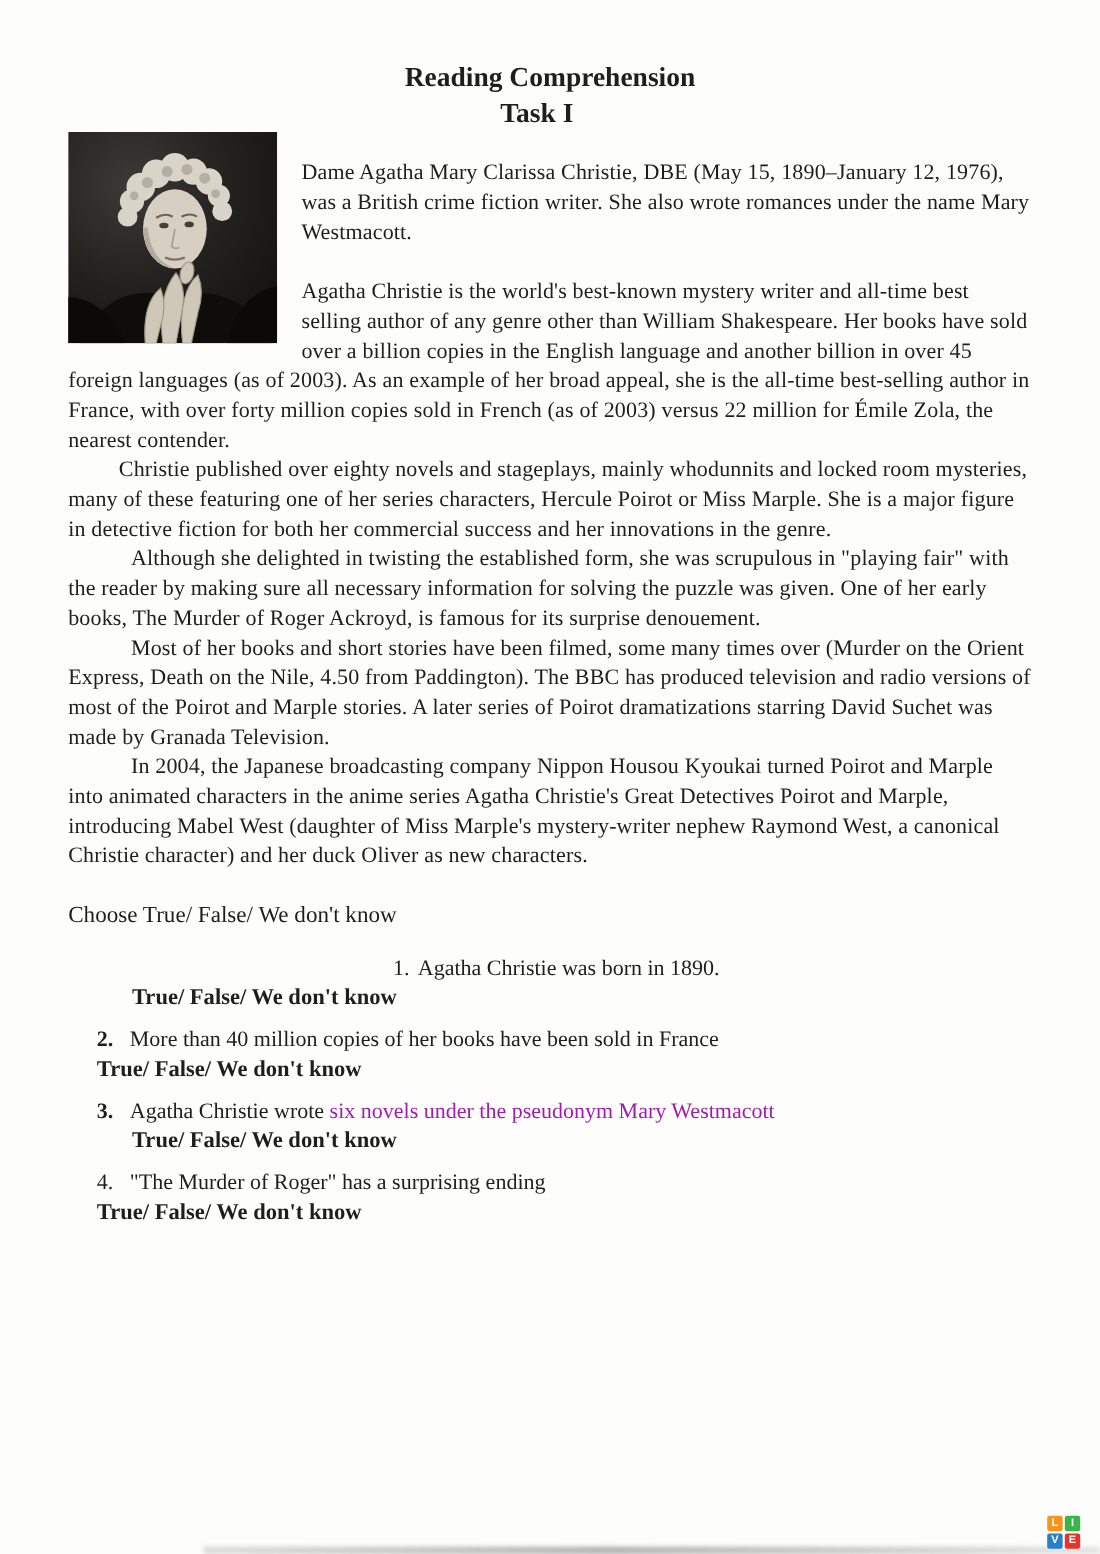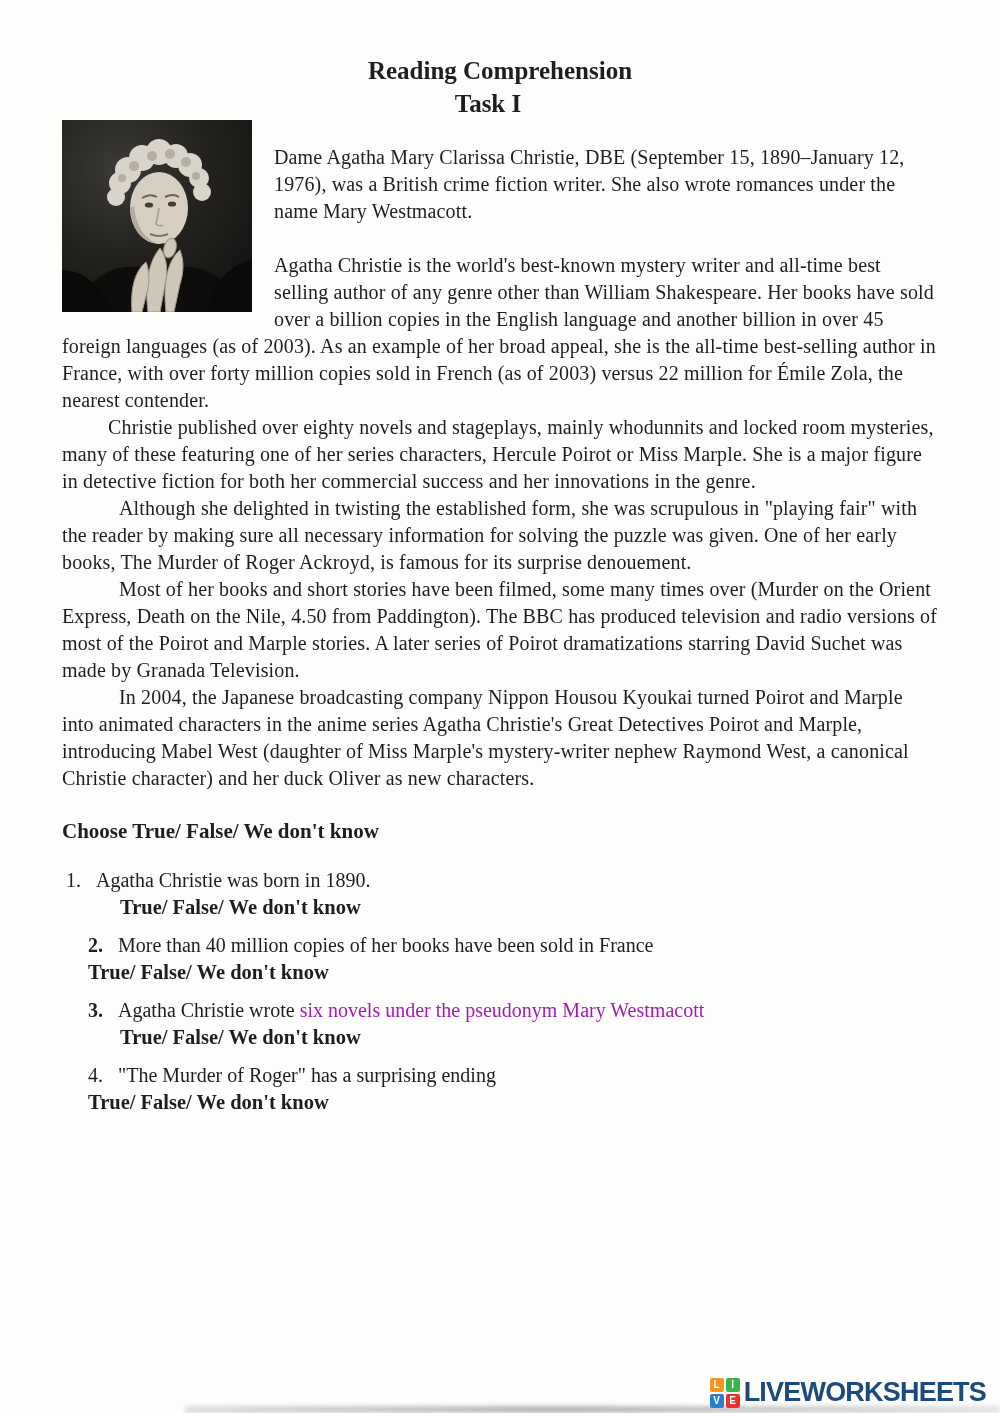--- a/index.html
+++ b/index.html
@@ -20,26 +20,26 @@
   
   .article { display: flow-root; font-size: 20px; line-height: 27px; letter-spacing: 0.15px; }
   .article p { margin: 0; }
   .photo { float: left; width: 190px; height: 192px; margin: 0 22px 16px 0; display: block; }
   .p-intro { margin: 24px 0 27px 0 !important; }
   .ind  { text-indent: 46px; font-family: Liberation Serif, serif; }
   .ind2 { text-indent: 57px; }
 
   
   .quiz { margin-top: 26px; font-size: 20px; line-height: 27px; }
-  .quiz-instruction { font-weight: bold; font-size: 21px; line-height: 27px; }
+  .quiz-instruction { font-weight: normal; font-size: 21px; line-height: 27px; }
   .question { margin-top: 11px; }
   .question.first { margin-top: 22px; }
   .q-num { display: inline-block; min-width: 30px; }
   .q-num.bold { font-weight: bold; }
-  .pl-a { padding-left: 4px; }
+  .pl-a { padding-left: 4px; text-align: center; }
   .pl-b { padding-left: 26px; }
   .pl-c { padding-left: 58px; }
   .pl-d { padding-left: 26px; }
   .options { font-weight: bold; font-size: 20.5px; }
   .muted { color: #a21caf; }
 
   
   .footer-logo { position: absolute; right: 14px; bottom: 5px; display: flex; align-items: center; cursor: pointer; }
   .logo-grid { display: grid; grid-template-columns: 14px 14px; grid-auto-rows: 14px; gap: 2px; margin-right: 4px; }
   .logo-cell {
@@ -110,21 +110,21 @@
       <g fill="#cfc7b8" stroke="#9e9585" stroke-width="1">
         <path d="M86,192 C82,160 88,140 98,128 C104,136 106,148 104,160 L98,192 Z"></path>
         <path d="M104,192 C100,158 108,138 118,130 C122,140 122,152 118,164 L112,192 Z"></path>
         <path d="M70,192 C68,166 74,150 84,142 C88,152 88,164 84,176 L80,192 Z"></path>
         <ellipse cx="108" cy="128" rx="6" ry="10" transform="rotate(15 108 128)"></ellipse>
       </g>
       <path d="M0,192 L0,150 C20,150 40,165 52,192 Z" fill="#0b0a09"></path>
       <path d="M190,192 L190,140 C165,145 150,165 145,192 Z" fill="#0b0a09"></path>
     </svg>
 
-    <p class="p-intro">Dame Agatha Mary Clarissa Christie, DBE (September 15, 1890–January 12, 1976), was a British crime fiction writer. She also wrote romances under the name Mary Westmacott.</p>
+    <p class="p-intro">Dame Agatha Mary Clarissa Christie, DBE (May 15, 1890–January 12, 1976), was a British crime fiction writer. She also wrote romances under the name Mary Westmacott.</p>
     <p>Agatha Christie is the world's best-known mystery writer and all-time best selling author of any genre other than William Shakespeare. Her books have sold over a billion copies in the English language and another billion in over 45 foreign languages (as of 2003). As an example of her broad appeal, she is the all-time best-selling author in France, with over forty million copies sold in French (as of 2003) versus 22 million for Émile Zola, the nearest contender.</p>
     <p class="ind">Christie published over eighty novels and stageplays, mainly whodunnits and locked room mysteries, many of these featuring one of her series characters, Hercule Poirot or Miss Marple. She is a major figure in detective fiction for both her commercial success and her innovations in the genre.</p>
     <p class="ind2">Although she delighted in twisting the established form, she was scrupulous in "playing fair" with the reader by making sure all necessary information for solving the puzzle was given. One of her early books, The Murder of Roger Ackroyd, is famous for its surprise denouement.</p>
     <p class="ind2">Most of her books and short stories have been filmed, some many times over (Murder on the Orient Express, Death on the Nile, 4.50 from Paddington). The BBC has produced television and radio versions of most of the Poirot and Marple stories. A later series of Poirot dramatizations starring David Suchet was made by Granada Television.</p>
     <p class="ind2">In 2004, the Japanese broadcasting company Nippon Housou Kyoukai turned Poirot and Marple into animated characters in the anime series Agatha Christie's Great Detectives Poirot and Marple, introducing Mabel West (daughter of Miss Marple's mystery-writer nephew Raymond West, a canonical Christie character) and her duck Oliver as new characters.</p>
   </div>
 
   <div class="quiz">
     <div class="quiz-instruction">Choose True/ False/ We don't know</div>
 
@@ -161,14 +161,13 @@
 
 <div class="page-edge"></div>
 
 <div class="footer-logo">
   <div class="logo-grid">
     <div class="logo-cell" style="background: rgb(247, 148, 29);">L</div>
     <div class="logo-cell" style="background: rgb(57, 181, 74);">I</div>
     <div class="logo-cell" style="background: rgb(42, 127, 201);">V</div>
     <div class="logo-cell" style="background: rgb(232, 51, 42);">E</div>
   </div>
-  <div class="brand" style="color: rgb(26, 74, 126);">LIVEWORKSHEETS</div>
 </div>
 
 </body></html>

